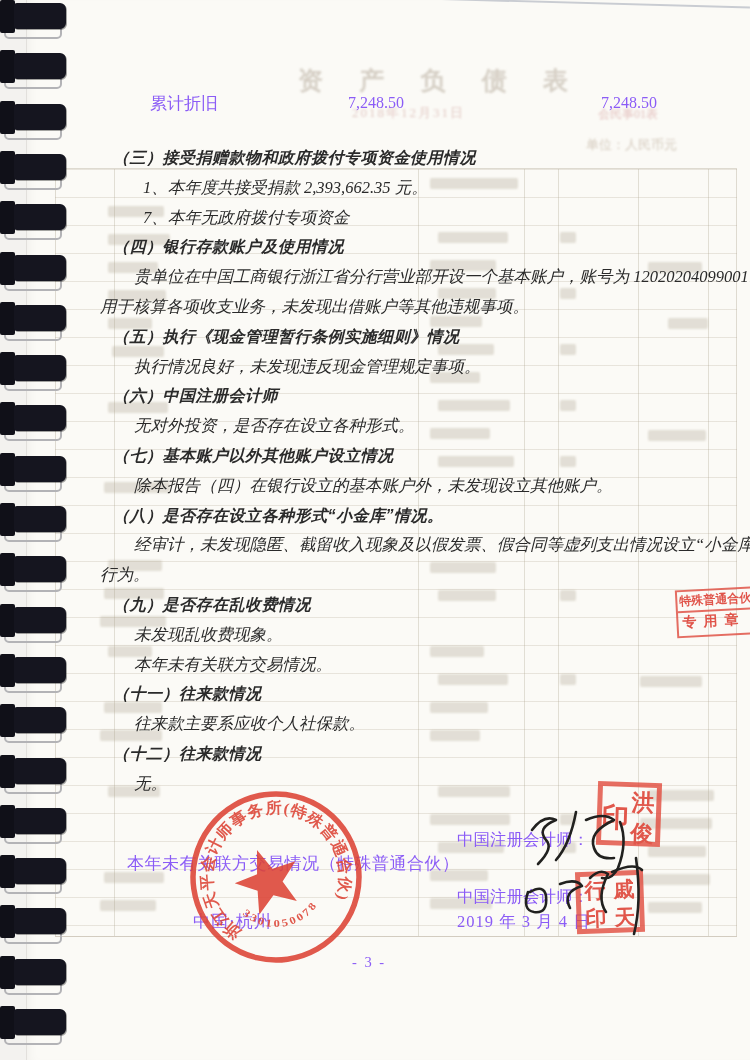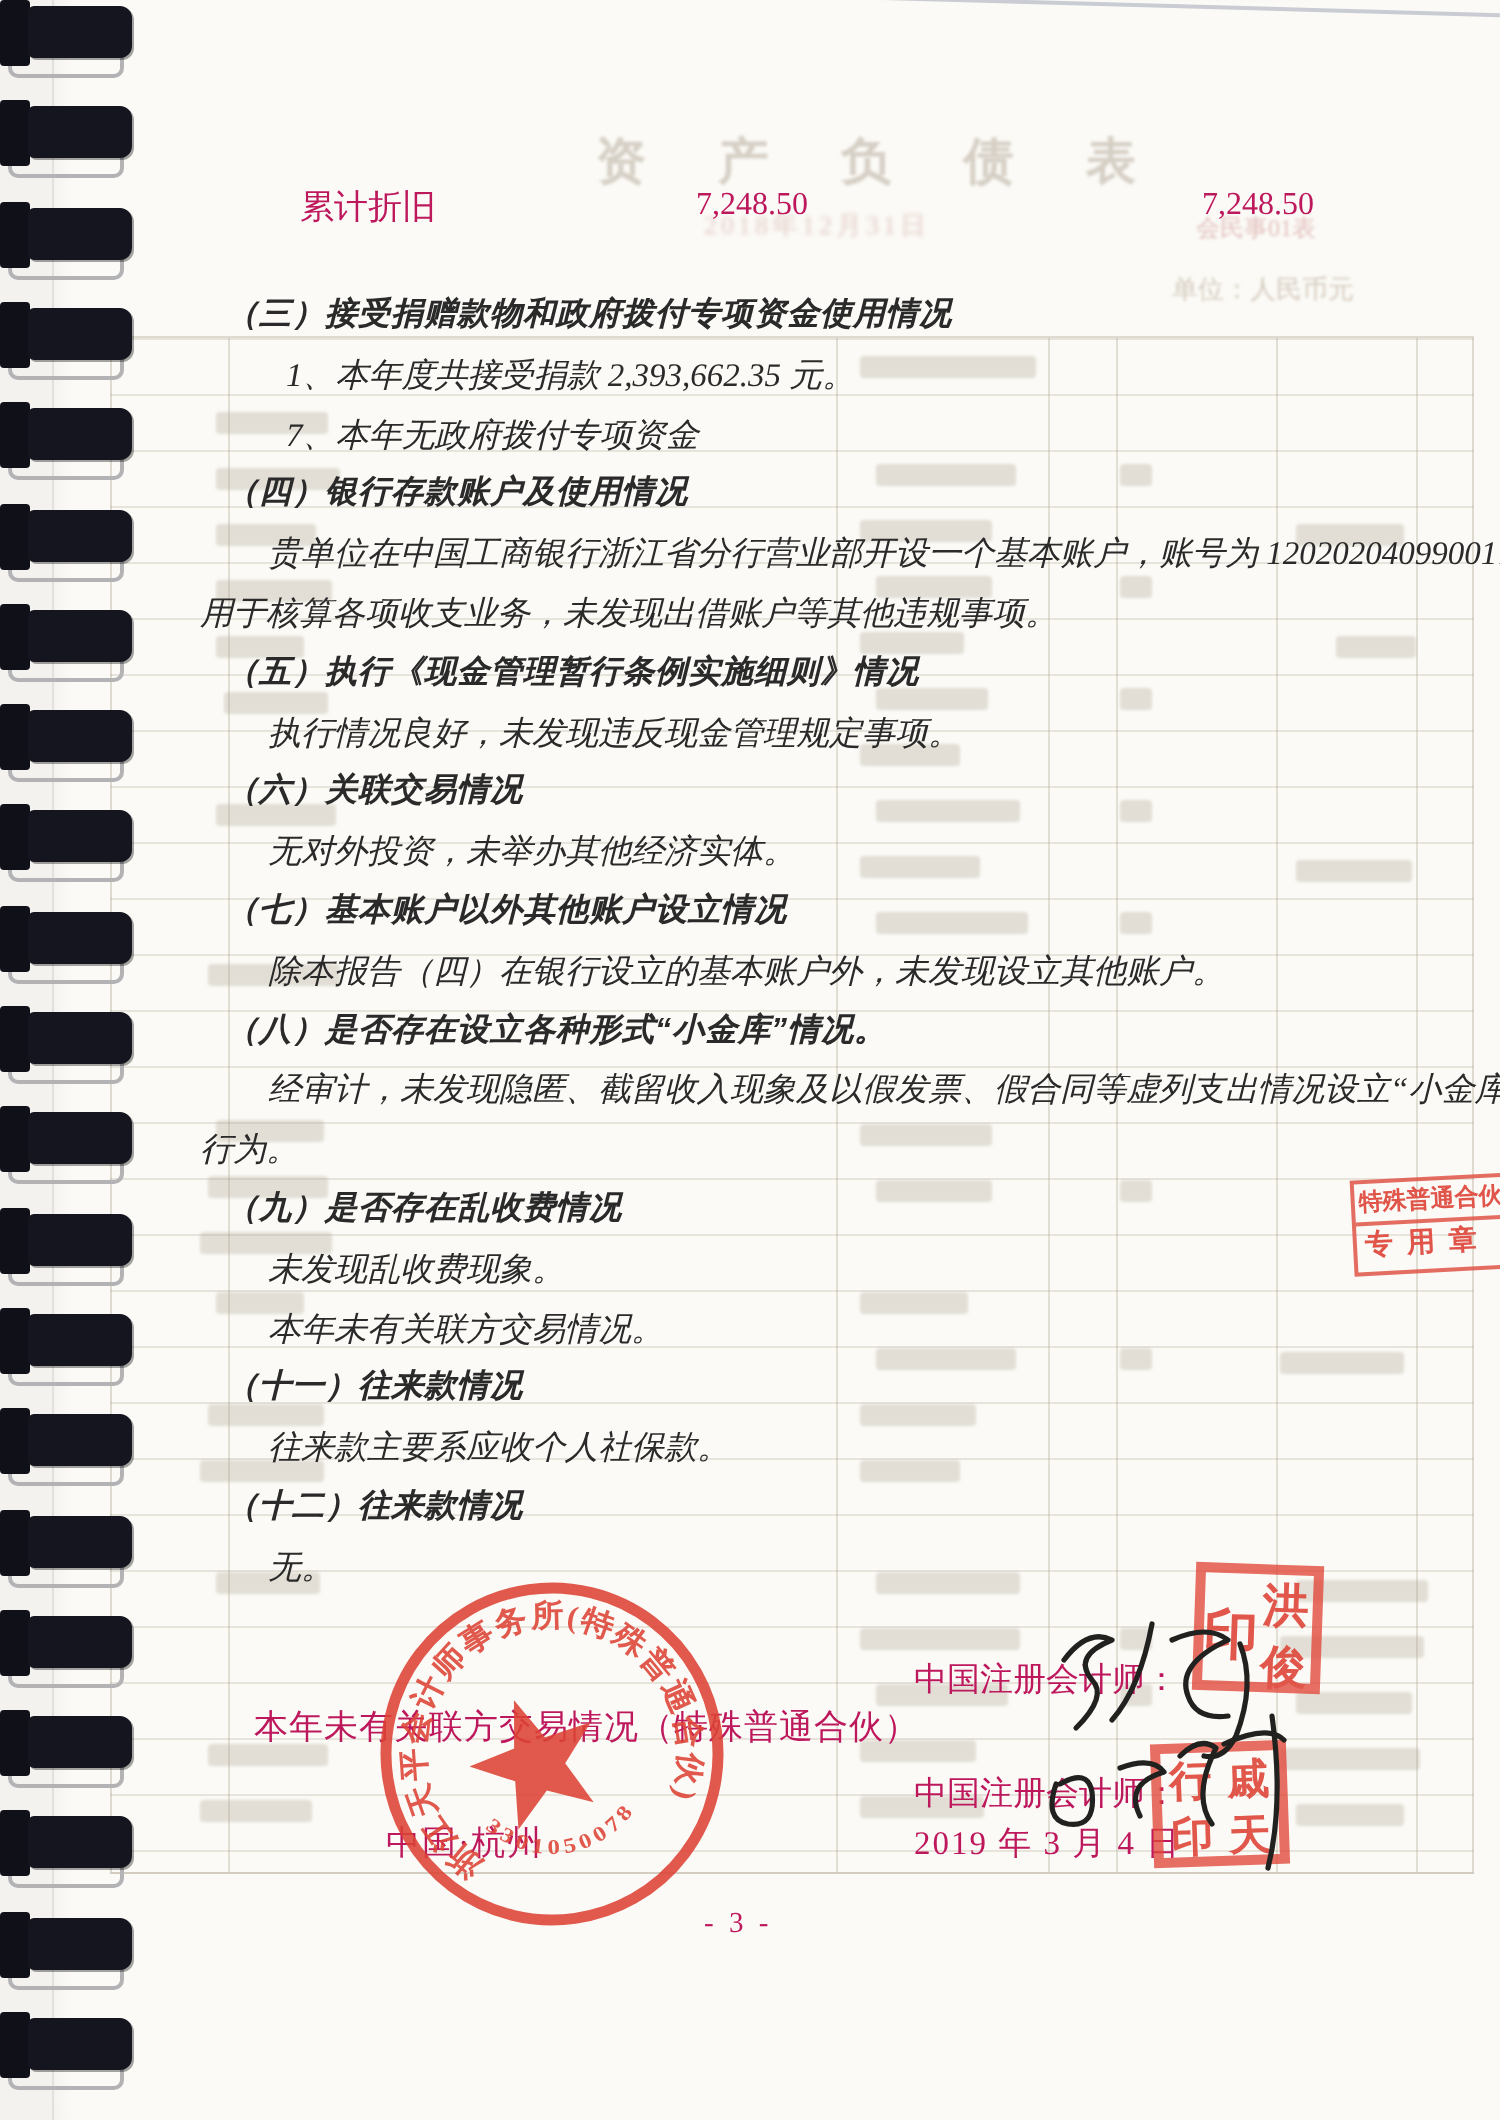--- a/index.html
+++ b/index.html
@@ -19,21 +19,21 @@
   .bleed{position:absolute;z-index:1;color:rgba(172,160,142,.55);}
   #bleed-title{left:298px;top:64px;font-size:25px;font-weight:700;letter-spacing:15px;filter:blur(.8px);color:rgba(178,165,150,.5);}
   #bleed-date{left:352px;top:104px;font-size:13px;filter:blur(1px);color:rgba(205,155,150,.5);letter-spacing:2px;}
   #bleed-formno{left:598px;top:106px;font-size:12px;filter:blur(.9px);color:rgba(208,148,145,.55);}
   #bleed-unit{left:586px;top:136px;font-size:13px;filter:blur(.9px);color:rgba(186,170,152,.6);}
   #bleed-table{position:absolute;left:55px;top:168px;width:680px;height:767px;z-index:1;border:1px solid rgba(176,166,146,.38);
     background:repeating-linear-gradient(180deg,rgba(176,166,146,.26) 0,rgba(176,166,146,.26) 1px,transparent 1px,transparent 28px);}
   .bcol{position:absolute;top:0;width:1px;height:100%;background:rgba(176,166,146,.34);}
   .blob{position:absolute;height:11px;border-radius:2px;background:rgba(170,158,138,.30);filter:blur(.8px);z-index:1;}
   
-  .ink{position:absolute;z-index:2;color:#be185d;}
+  .ink{position:absolute;z-index:2;color:#8b5cf6;}
   #sum-label{left:150px;top:92px;font-size:17px;}
   #sum-v1{left:348px;top:94px;font-size:16px;}
   #sum-v2{left:601px;top:94px;font-size:16px;}
   #content{position:absolute;left:100px;top:143px;width:640px;z-index:2;font-size:16.5px;line-height:29.8px;color:#2a2a2a;font-style:italic;}
   #content .h{font-weight:700;padding-left:13px;font-family:"Liberation Sans","DejaVu Sans",sans-serif;font-size:16px;white-space:nowrap;letter-spacing:.5px;}
   #content .l1{padding-left:34px;white-space:nowrap;}
   #content .num{padding-left:43px;white-space:nowrap;}
   #content .cont{padding-left:0;white-space:nowrap;}
   
   #firm{left:127px;top:852px;font-size:17px;letter-spacing:.5px;}
@@ -250,22 +250,22 @@
 
   <div id="content">
     <div class="h">（三）接受捐赠款物和政府拨付专项资金使用情况</div>
     <div class="num">1、本年度共接受捐款 2,393,662.35 元。</div>
     <div class="num">7、本年无政府拨付专项资金</div>
     <div class="h">（四）银行存款账户及使用情况</div>
     <div class="l1">贵单位在中国工商银行浙江省分行营业部开设一个基本账户，账号为 1202020409900173656，</div>
     <div class="cont">用于核算各项收支业务，未发现出借账户等其他违规事项。</div>
     <div class="h">（五）执行《现金管理暂行条例实施细则》情况</div>
     <div class="l1">执行情况良好，未发现违反现金管理规定事项。</div>
-    <div class="h">（六）关联交易情况</div>
-    <div class="l1">无对外投资，未举办其他经济实体。</div>
+    <div class="h">（六）中国注册会计师</div>
+    <div class="l1">无对外投资，是否存在设立各种形式。</div>
     <div class="h">（七）基本账户以外其他账户设立情况</div>
     <div class="l1">除本报告（四）在银行设立的基本账户外，未发现设立其他账户。</div>
     <div class="h">（八）是否存在设立各种形式“小金库”情况。</div>
     <div class="l1">经审计，未发现隐匿、截留收入现象及以假发票、假合同等虚列支出情况设立“小金库”的</div>
     <div class="cont">行为。</div>
     <div class="h">（九）是否存在乱收费情况</div>
     <div class="l1">未发现乱收费现象。</div>
     <div class="l1">本年未有关联方交易情况。</div>
     <div class="h">（十一）往来款情况</div>
     <div class="l1">往来款主要系应收个人社保款。</div>

